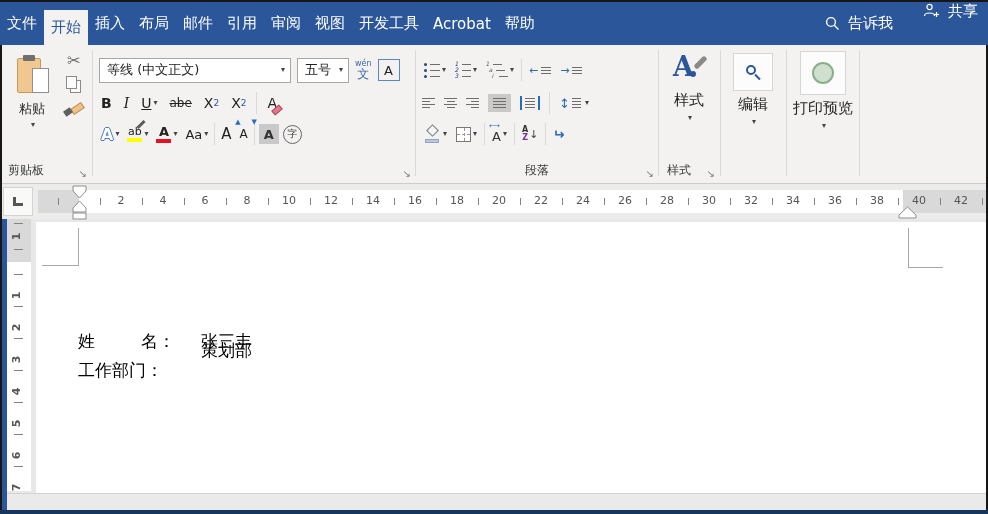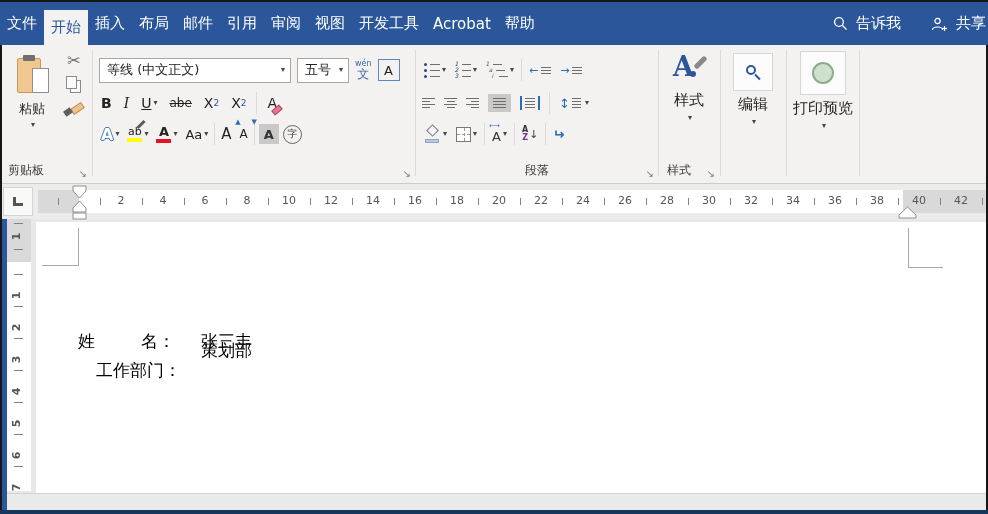--- a/index.html
+++ b/index.html
@@ -5,21 +5,21 @@
 *{margin:0;padding:0;box-sizing:border-box}
 body{font-family:"DejaVu Sans",sans-serif;background:#fff}
 .screen{position:relative;width:988px;height:514px;background:#f3f2f1;overflow:hidden}
 
 
 .tabbar{position:absolute;left:0;top:0;width:100%;height:45px;background:#2b579a;border-top:2px solid #161616;display:flex;align-items:stretch;color:#fff;font-size:15px;z-index:60}
 .tab-strip{display:flex;align-items:stretch}
 .tab{display:flex;align-items:center;padding:0 7px;white-space:nowrap}
 .tab.active{background:#f3f2f1;color:#2b579a;margin-top:8px}
 .tellme{margin-left:auto;display:flex;align-items:center;gap:8px;padding:0 6px}
-.share{display:flex;align-items:center;gap:8px;margin-left:24px;padding-right:2px}
+.share{display:flex;align-items:flex-start;gap:8px;margin-left:24px;padding-right:10px}
 
 
 .ribbon{position:absolute;left:2px;right:2px;top:45px;height:138px;background:#f3f2f1;z-index:40}
 .vsep{position:absolute;top:5px;bottom:7px;width:1px;background:#dbd9d7}
 .grp{position:absolute;top:0;bottom:0}
 .grp-label{position:absolute;bottom:4px;left:0;right:0;text-align:center;font-size:12px;color:#3b3b3b}
 .launcher{position:absolute;right:4px;bottom:4px;font-size:10px;color:#777;line-height:1}
 .rrow{position:absolute;left:6px;display:flex;align-items:center;gap:6px;height:26px}
 .caret{font-size:8px;color:#444;margin-left:2px;line-height:1}
 .sepv{width:1px;height:22px;background:#dcdad8}
@@ -572,20 +572,20 @@
   <div class="bluestrip"></div>
 
   <div class="crop" style="left:78px;top:228px;width:1px;height:37px"></div>
   <div class="crop" style="left:42px;top:265px;width:37px;height:1px"></div>
   <div class="crop" style="left:908px;top:228px;width:1px;height:39px"></div>
   <div class="crop" style="left:908px;top:267px;width:35px;height:1px"></div>
 
   <div class="dtext" style="left:78px;top:331px">姓</div>
   <div class="dtext" style="left:141px;top:331px">名：</div>
   <div class="dtext" style="left:201px;top:331px">张三丰</div>
-  <div class="dtext" style="left:96px;top:360px">工作部门：</div>
+  <div class="dtext" style="left:78px;top:360px">工作部门：</div>
   <div class="dtext" style="left:201px;top:340px">策划部</div>
 
   <div class="scrollrow"></div>
   <div class="edgeL"></div>
   <div class="edgeR"></div>
   <div class="bottombar"></div>
 </div>
 
 </body></html>

